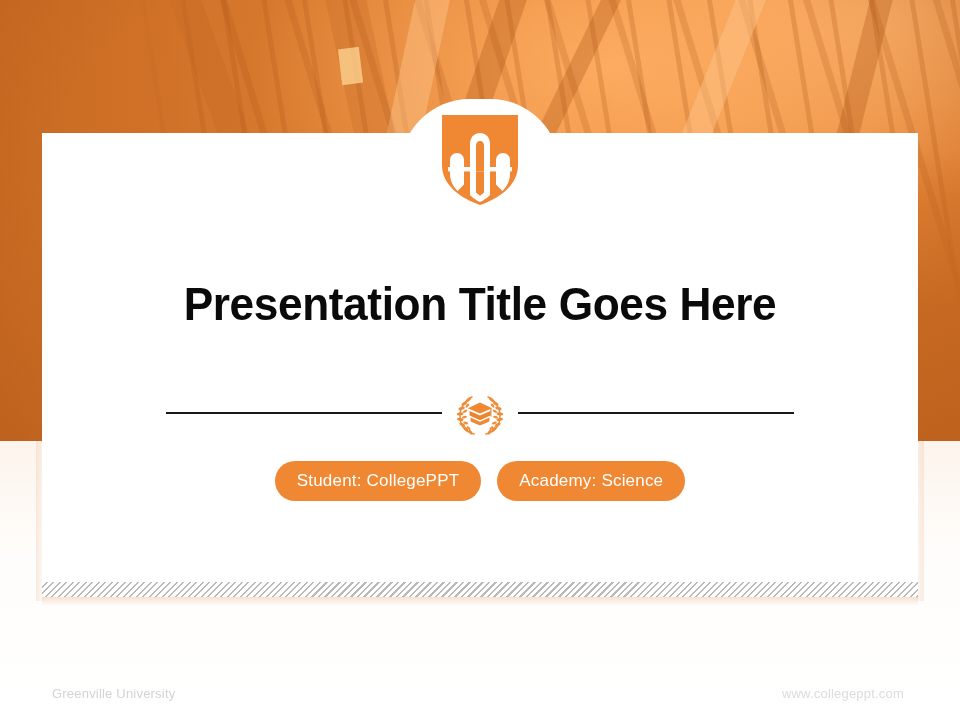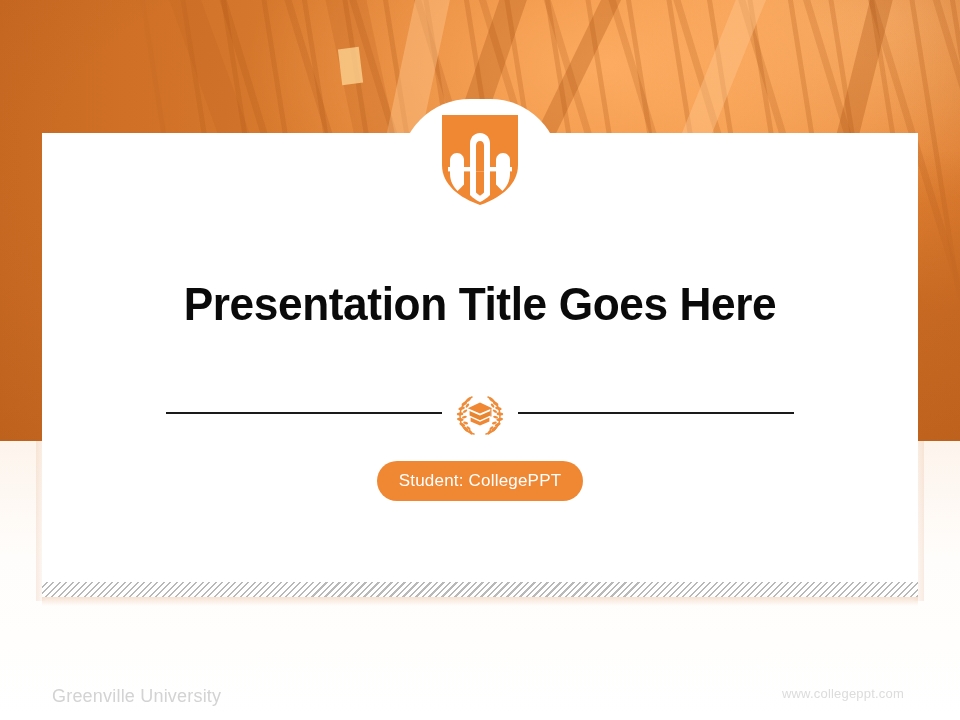--- a/index.html
+++ b/index.html
@@ -274,21 +274,21 @@
     border: none;
     cursor: pointer;
   }
 
   
   .footer-left {
     position: absolute;
     left: 52px;
     top: 686px;
     font-family: "Liberation Sans", sans-serif;
-    font-size: 18px;
+    font-size: 13px;
     color: #d3d3d3;
     letter-spacing: 0.2px;
   }
   .footer-right {
     position: absolute;
     right: 56px;
     top: 686px;
     font-family: "Liberation Sans", sans-serif;
     font-size: 13px;
     color: #dcdcdc;
@@ -396,18 +396,19 @@
           <path d="M22.6 27.6 L32 31.8 L41.4 27.6 L41.4 31.4 L32 35.6 L22.6 31.4 Z" fill="#F08733"></path>
           <path d="M42.4 18.6 L43.4 18.6 L43.4 26.6 L42.4 26.6 Z" fill="#D97726"></path>
         </g>
       </svg>
     </div>
     <div class="rule"></div>
   </div>
 
   <div class="pills">
     <button class="pill">Student: CollegePPT</button>
+    <button class="pill">Academy: Science</button>
   </div>
 
   <div class="footer-left">Greenville University</div>
   <div class="footer-right">www.collegeppt.com</div>
 
 </div>
 
 </body></html>

